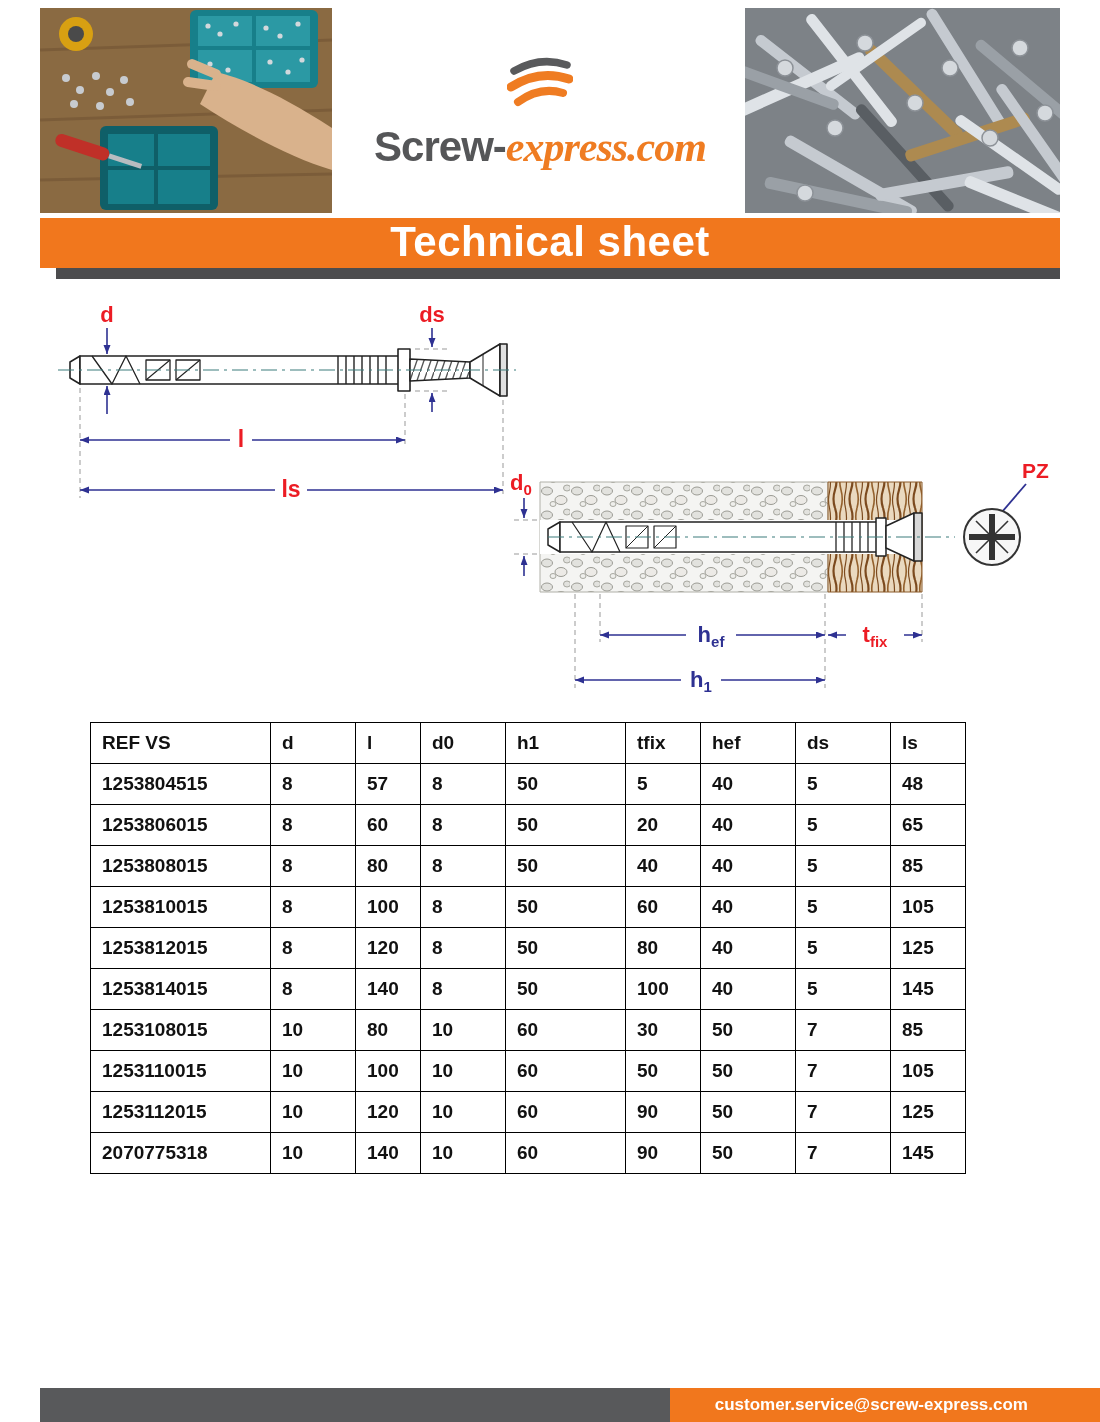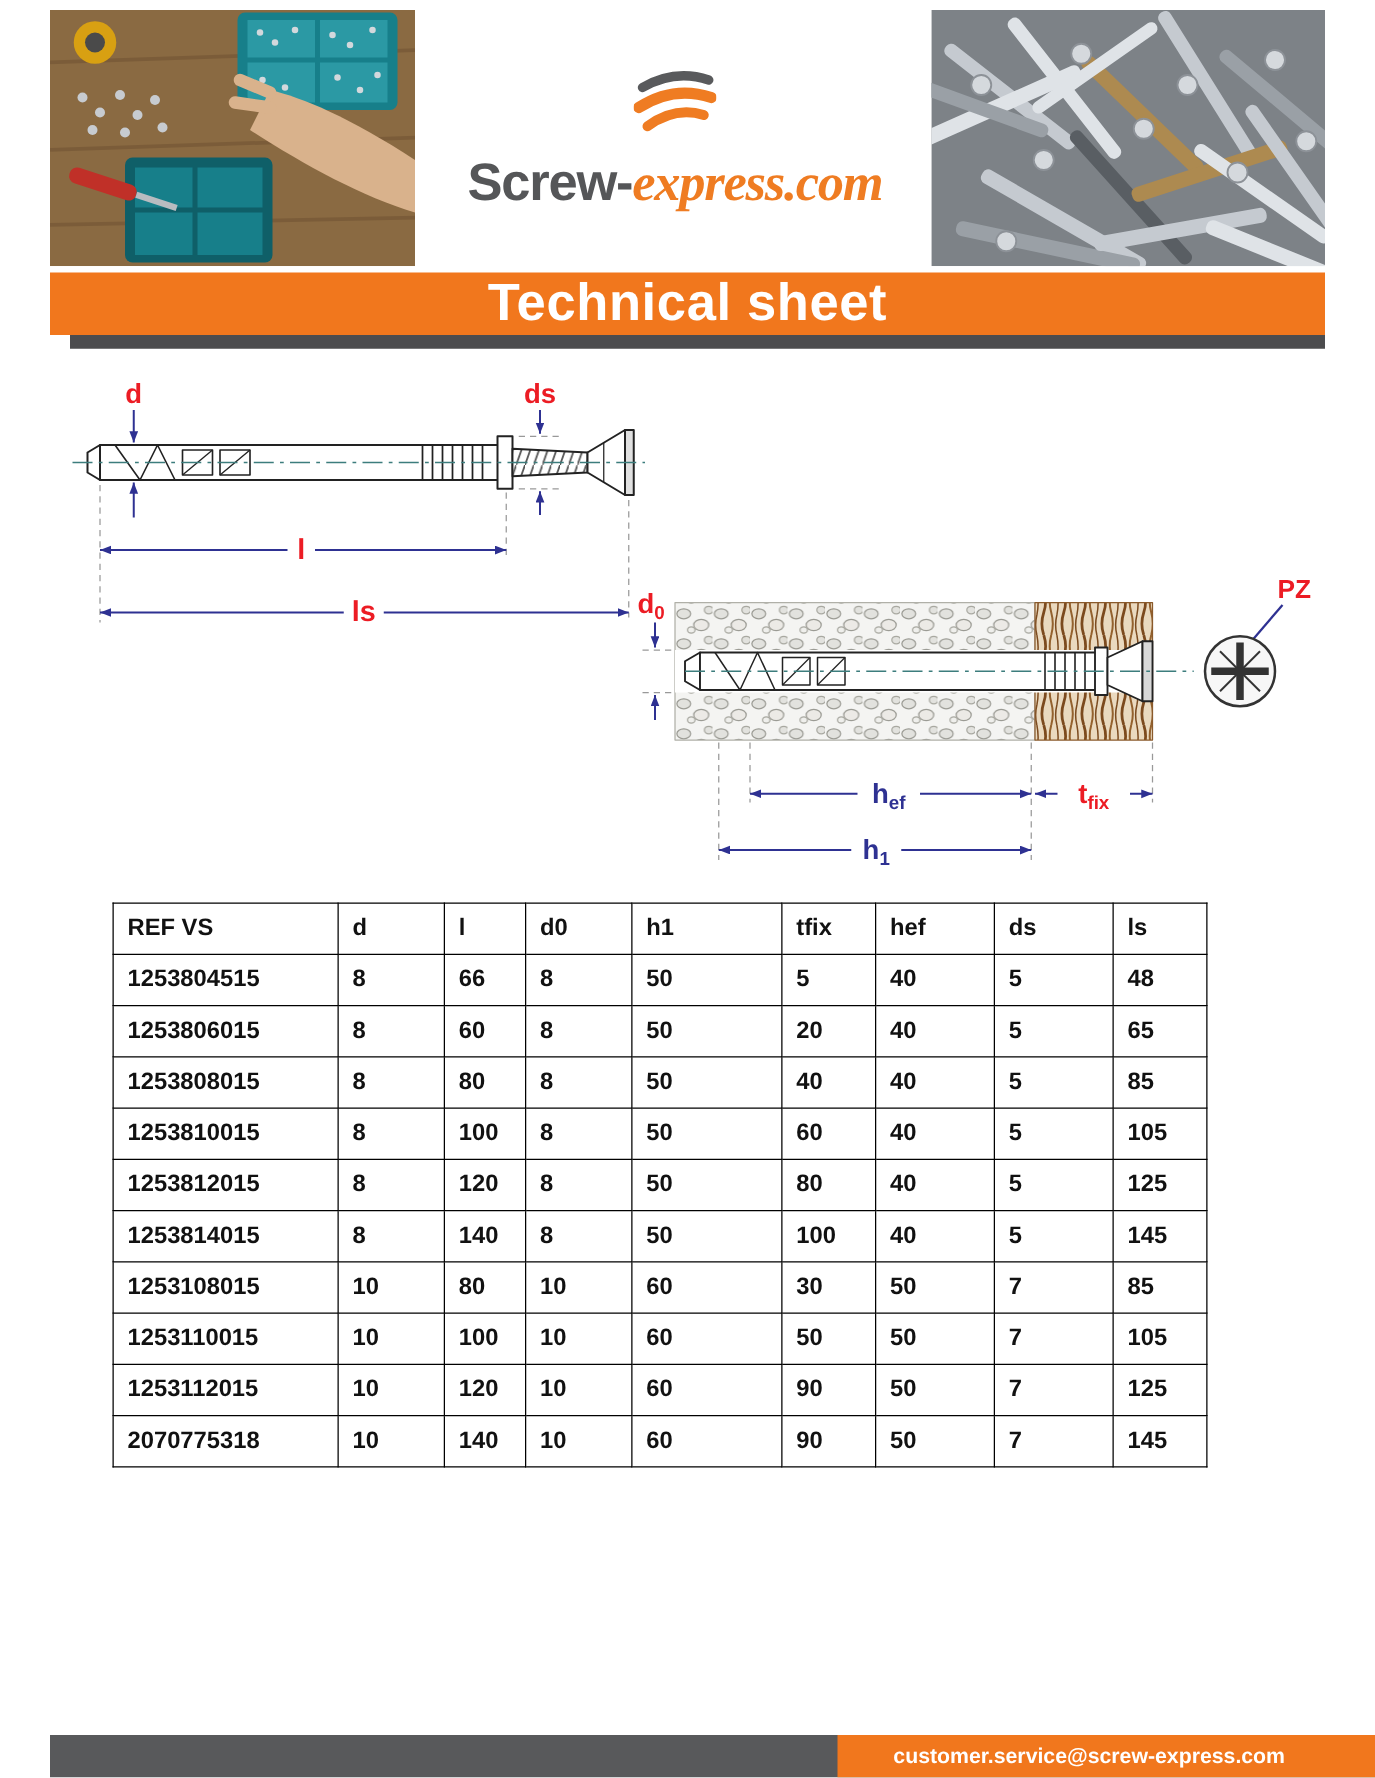--- a/index.html
+++ b/index.html
@@ -307,21 +307,21 @@
           <th>tfix</th>
           <th>hef</th>
           <th>ds</th>
           <th>ls</th>
         </tr>
     </thead>
     <tbody>
         <tr>
           <td>1253804515</td>
           <td>8</td>
-          <td>66</td>
+          <td>57</td>
           <td>8</td>
           <td>50</td>
           <td>5</td>
           <td>40</td>
           <td>5</td>
           <td>48</td>
         </tr>
         <tr>
           <td>1253806015</td>
           <td>8</td>

